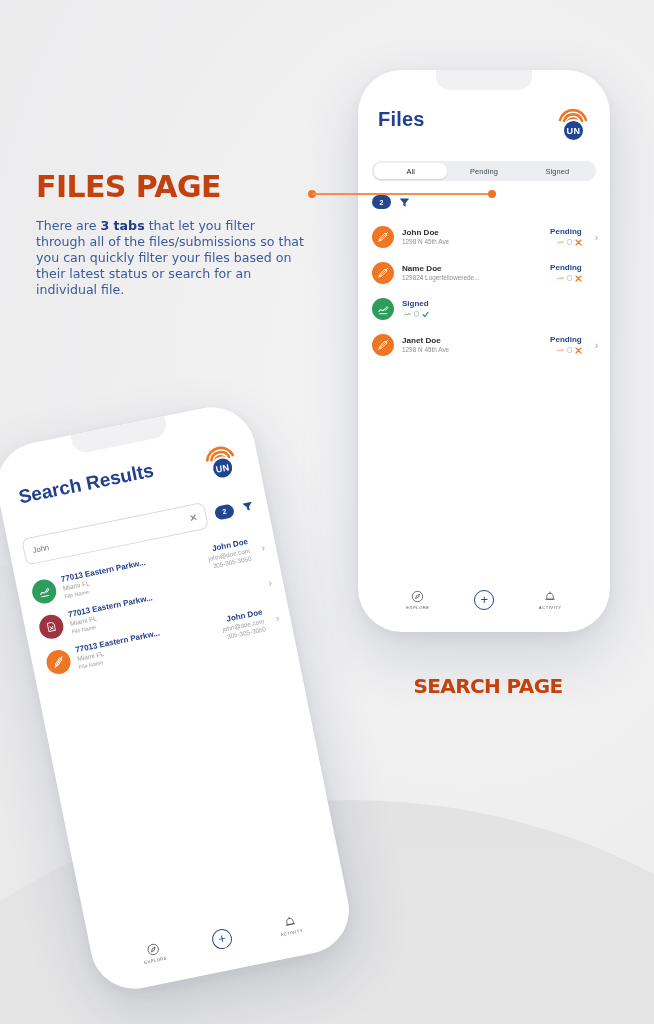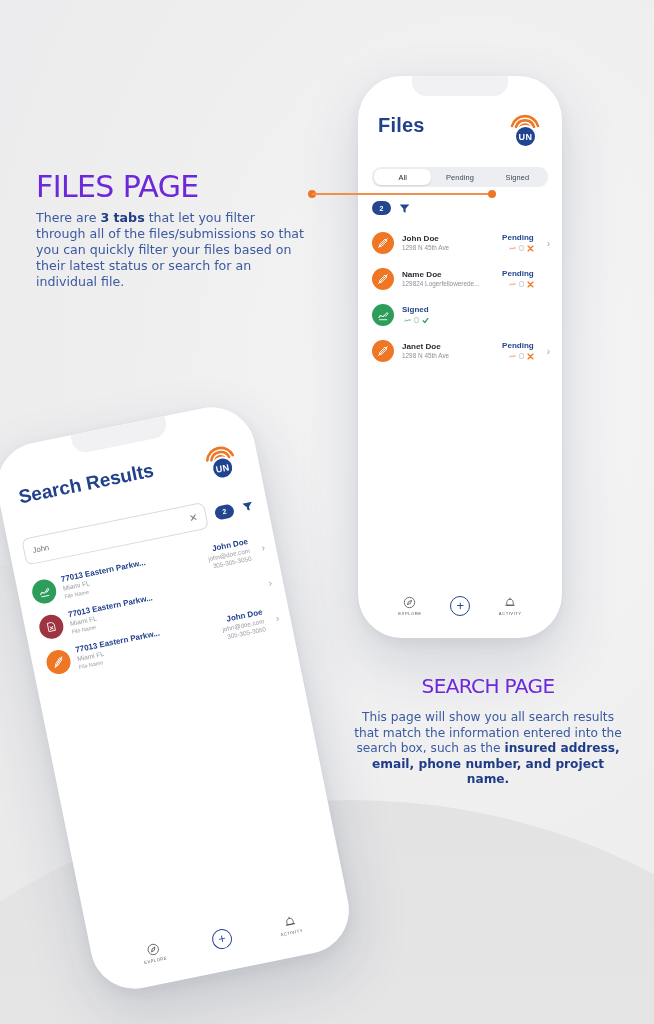--- a/index.html
+++ b/index.html
@@ -38,21 +38,21 @@
     z-index:2;
   }
   .notch {
     position:absolute; left:50%; transform:translateX(-50%);
     top:0; width:104px; height:22px;
     background:#f1f1f3; border-radius:0 0 14px 14px;
   }
 
   
   #phone-files {
-    left:358px; top:76px; width:204px; height:562px;
+    left:358px; top:70px; width:252px; height:562px;
   }
   #phone-files .notch { width:96px; height:20px; }
 
   .pf-header {
     display:flex; align-items:flex-start; justify-content:space-between;
     padding:38px 20px 0 20px;
   }
   .pf-title {
     font-size:20px; font-weight:bold; color:#22418c; letter-spacing:.2px;
   }
@@ -163,26 +163,26 @@
   .ps-cname { font-size:8px; font-weight:bold; color:#22418c; line-height:1.2; }
   .ps-cmail { font-size:6.3px; color:#9a9ca2; line-height:1.3; }
   .ps-cphone { font-size:6.3px; color:#9a9ca2; line-height:1.3; }
 
   
   .ann { position:absolute; z-index:3; }
   #ann-files { left:36px; top:172px; width:272px; }
   #ann-search { left:352px; top:676px; width:272px; text-align:center; }
 
   .ann-h {
-    font-size:30px; font-weight:normal; color:#6d28d9;
+    font-size:30px; font-weight:bold; color:#c2410c;
     letter-spacing:-.6px; line-height:1; font-family:"DejaVu Sans", sans-serif;
   }
   #ann-search .ann-h { font-size:20px; }
   .ann-p {
-    margin-top:8px; font-size:12.6px; line-height:1.28;
+    margin-top:16px; font-size:12.6px; line-height:1.28;
     color:#3b5aa0; font-family:"DejaVu Sans", sans-serif;
   }
   #ann-search .ann-p { margin-top:14px; font-size:12.2px; color:#3b5aa0; }
   .ann-p b { color:#1f3c87; }
 
   
   #connector { position:absolute; left:308px; top:190px; width:188px; height:8px; z-index:3; }
   .conn-line { position:absolute; left:4px; top:3px; width:180px; height:1.6px; background:#f58d4d; }
   .conn-dot { position:absolute; top:0; width:8px; height:8px; border-radius:50%; background:#ee7624; }
   .conn-dot.l { left:0; }
@@ -477,14 +477,13 @@
         <line x1="9" y1="3" x2="9" y2="5" stroke="#3a3d45" stroke-width="1.1" stroke-linecap="round"></line>
       </svg>
       <div class="pf-navlabel">ACTIVITY</div>
     </div>
   </div>
 </div>
 </div>
 
 <div class="ann" id="ann-search">
   <div class="ann-h">SEARCH PAGE</div>
-  <div class="ann-p"><span>This page will show you all search results that match the information entered into the search box, such as the </span><b>insured address, email, phone number, and project name.</b></div>
 </div>
 
 </body></html>

